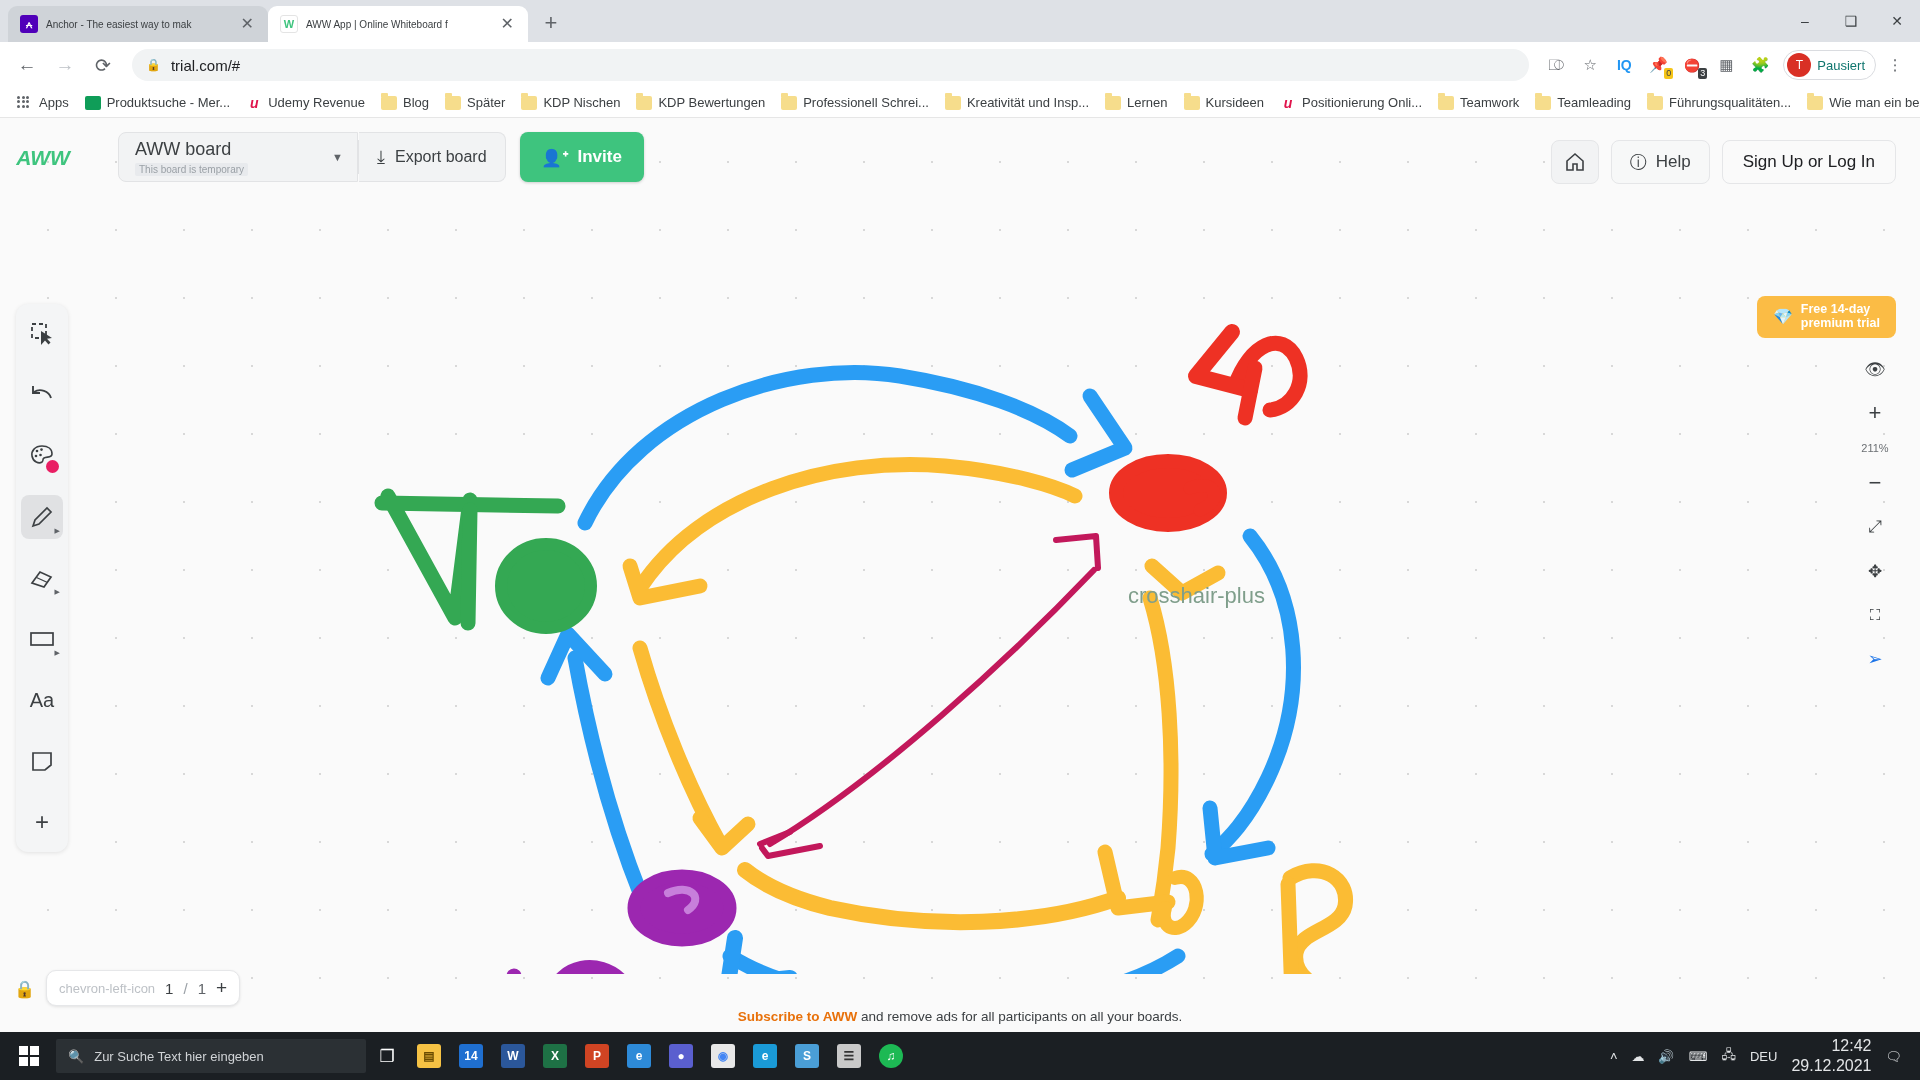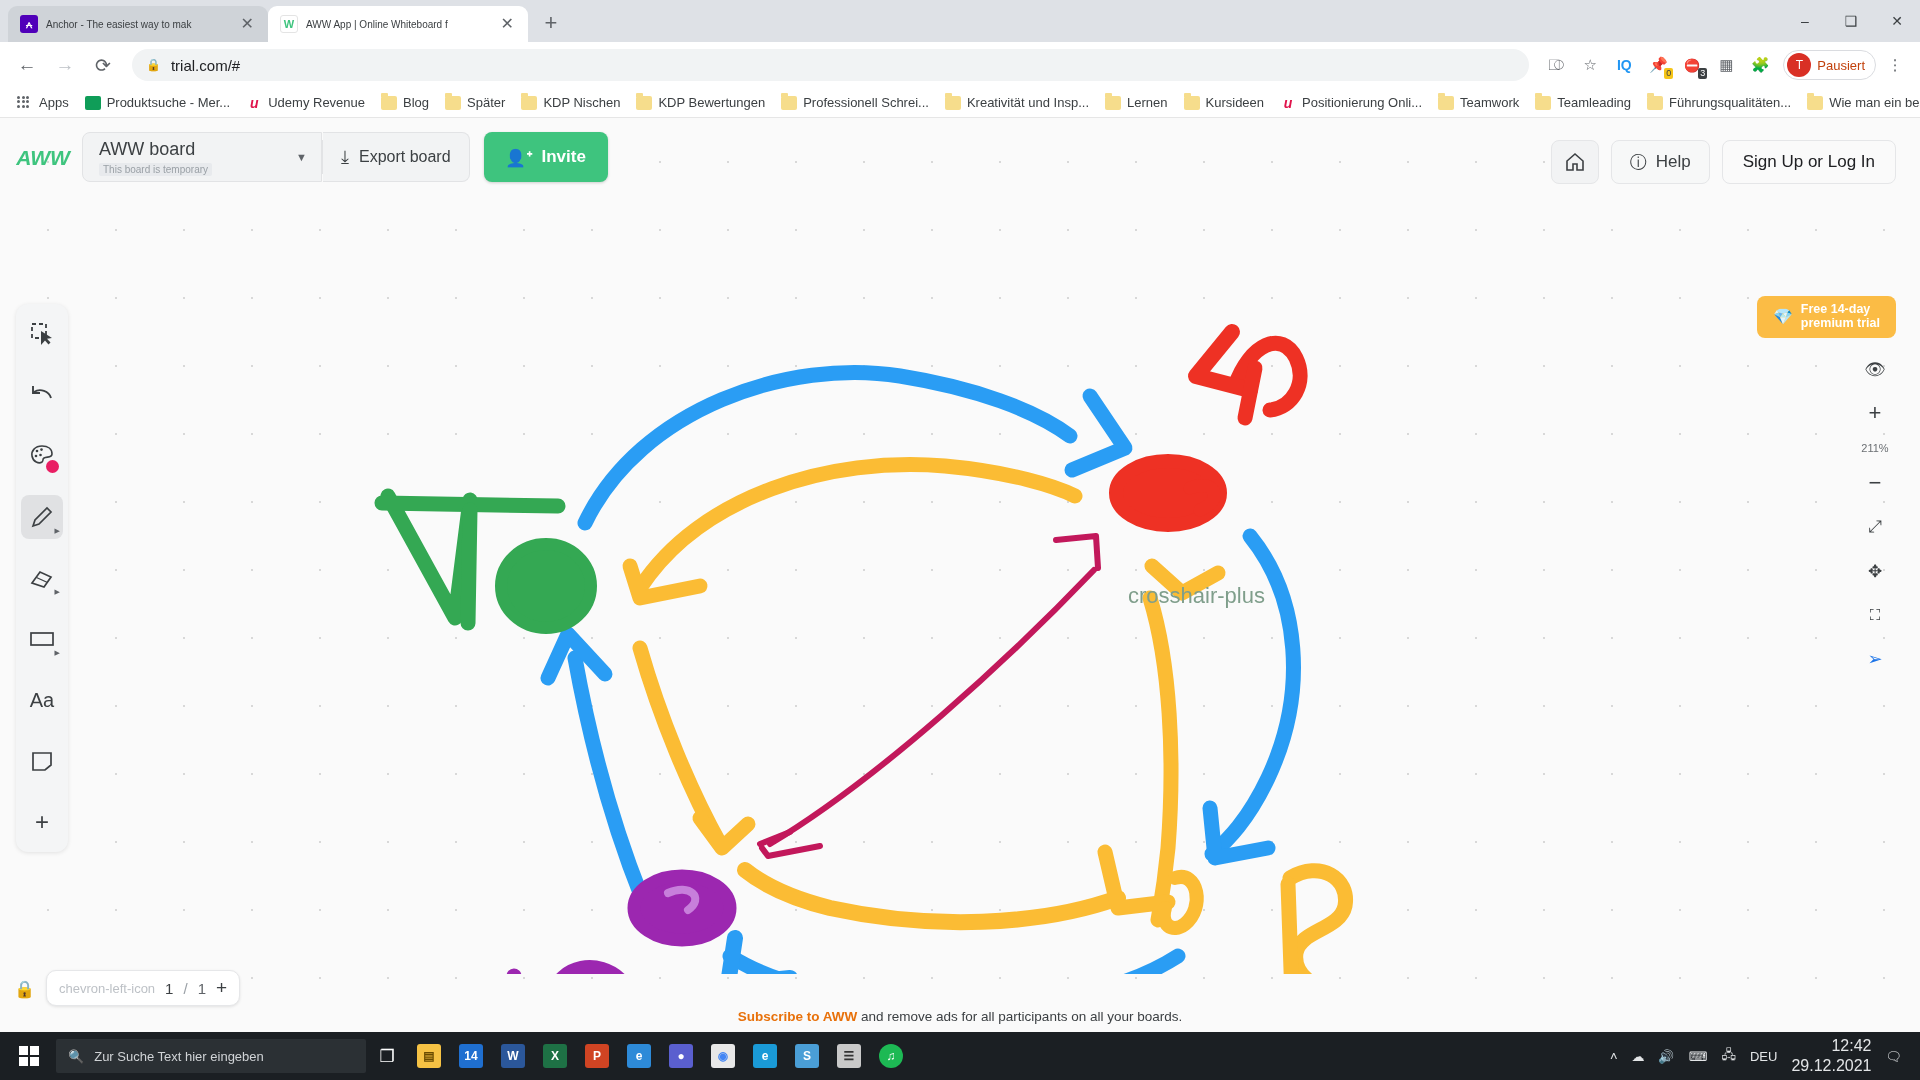--- a/index.html
+++ b/index.html
@@ -33,21 +33,21 @@
   .lock { font-size:12px; color:#5f6368; }
   .omni-icons { display:flex; align-items:center; gap:4px; }
   .oi { width:30px; height:30px; display:flex; align-items:center; justify-content:center; font-size:15px; color:#5f6368; position:relative; }
   .badge { position:absolute; right:0px; bottom:1px; background:#3c4043; color:#fff; font-size:9px;
            border-radius:2px; padding:0 2px; line-height:11px; }
   .badge.y { background:#f5c518; color:#3c4043; }
   .profile-pill { display:flex; align-items:center; gap:6px; border:1px solid #dadce0; border-radius:16px;
                   padding:2px 10px 2px 3px; margin-left:4px; }
   .avatar-red { width:24px; height:24px; border-radius:50%; background:#d93025; color:#fff; font-size:12px;
                 display:flex; align-items:center; justify-content:center; }
-  .profile-txt { font-size:13px; color:#c2410c; }
+  .profile-txt { font-size:13px; color:#0f766e; }
 
   
   .bmbar { height:30px; background:#fff; display:flex; align-items:center; padding:0 10px; gap:2px;
            border-bottom:1px solid #e6e6e6; font-size:13px; color:#3c4043; white-space:nowrap; overflow:hidden; }
   .bm { display:flex; align-items:center; gap:6px; padding:3px 7px; border-radius:4px; }
   .bm-ico { width:16px; height:14px; border-radius:2px; flex:0 0 16px; }
   .folder { background:#f6dd8c; border-radius:2px 2px 2px 2px; position:relative; }
   .folder:before { content:""; position:absolute; left:0; top:-3px; width:7px; height:4px; background:#f6dd8c; border-radius:1px 1px 0 0; }
   .grid-ico { display:grid; grid-template-columns:repeat(3,3px); grid-template-rows:repeat(3,3px); gap:1.5px; }
   .grid-ico i { background:#5f6368; border-radius:50%; width:3px; height:3px; display:block; }
@@ -55,21 +55,21 @@
   .ico-u { color:#e0144c; font-style:italic; font-weight:bold; font-size:14px; display:flex; align-items:center; justify-content:center; }
 
   
   .app { position:relative; height:calc(1080px - 42px - 46px - 30px - 48px); background:#fafafa; overflow:hidden; }
   .dots { position:absolute; inset:0;
           background-image:radial-gradient(#d8d8d8 1.2px, transparent 1.3px);
           background-size:68px 68px; background-position:14px 10px; }
 
   .topbar { position:absolute; top:14px; left:82px; display:flex; align-items:center; gap:0; z-index:5; }
   .boardbox { background:#f2f3f4; border:1px solid #e2e3e5; border-radius:8px 0 0 8px; display:flex; align-items:center;
-              height:50px; padding:0 0 0 16px; min-width:240px; }
+              height:50px; padding:0 0 0 16px; min-width:240px;margin-left:36px; }
   .boardname { font-size:18px; color:#3c4043; }
   .boardsub { font-size:10px; color:#9aa0a6; background:#e8eaed; border-radius:2px; padding:1px 4px; margin-top:3px; }
   .bn-wrap { display:flex; flex-direction:column; justify-content:center; }
   .caret { margin:0 14px 0 auto; font-size:11px; color:#5f6368; padding-left:40px; }
   .sep { width:1px; height:34px; background:#e2e3e5; }
   .exportbtn { background:#f2f3f4; border:1px solid #e2e3e5; border-left:none; border-radius:0 8px 8px 0;
                height:50px; display:flex; align-items:center; gap:10px; padding:0 18px; font-size:16px; color:#3c4043; }
   .invite { margin-left:14px; background:#3ec47e; color:#fff; height:50px; border-radius:8px; display:flex;
             align-items:center; gap:9px; padding:0 22px; font-size:17px; font-weight:600;
             box-shadow:0 1px 3px rgba(0,0,0,.18); }

